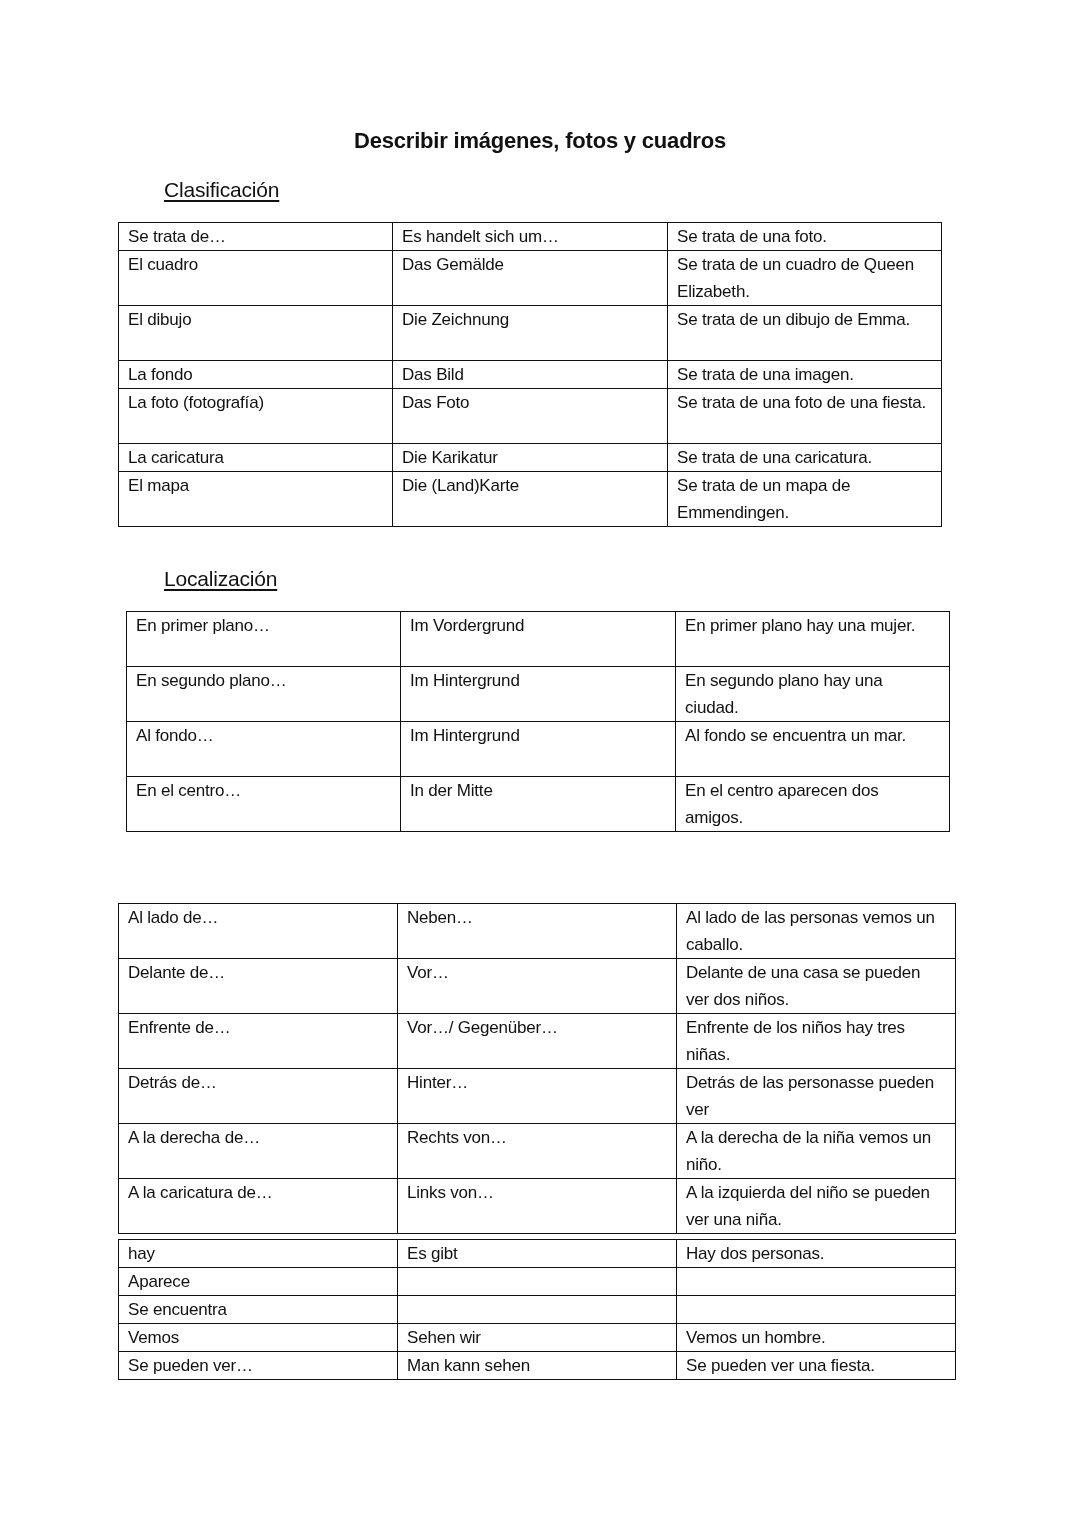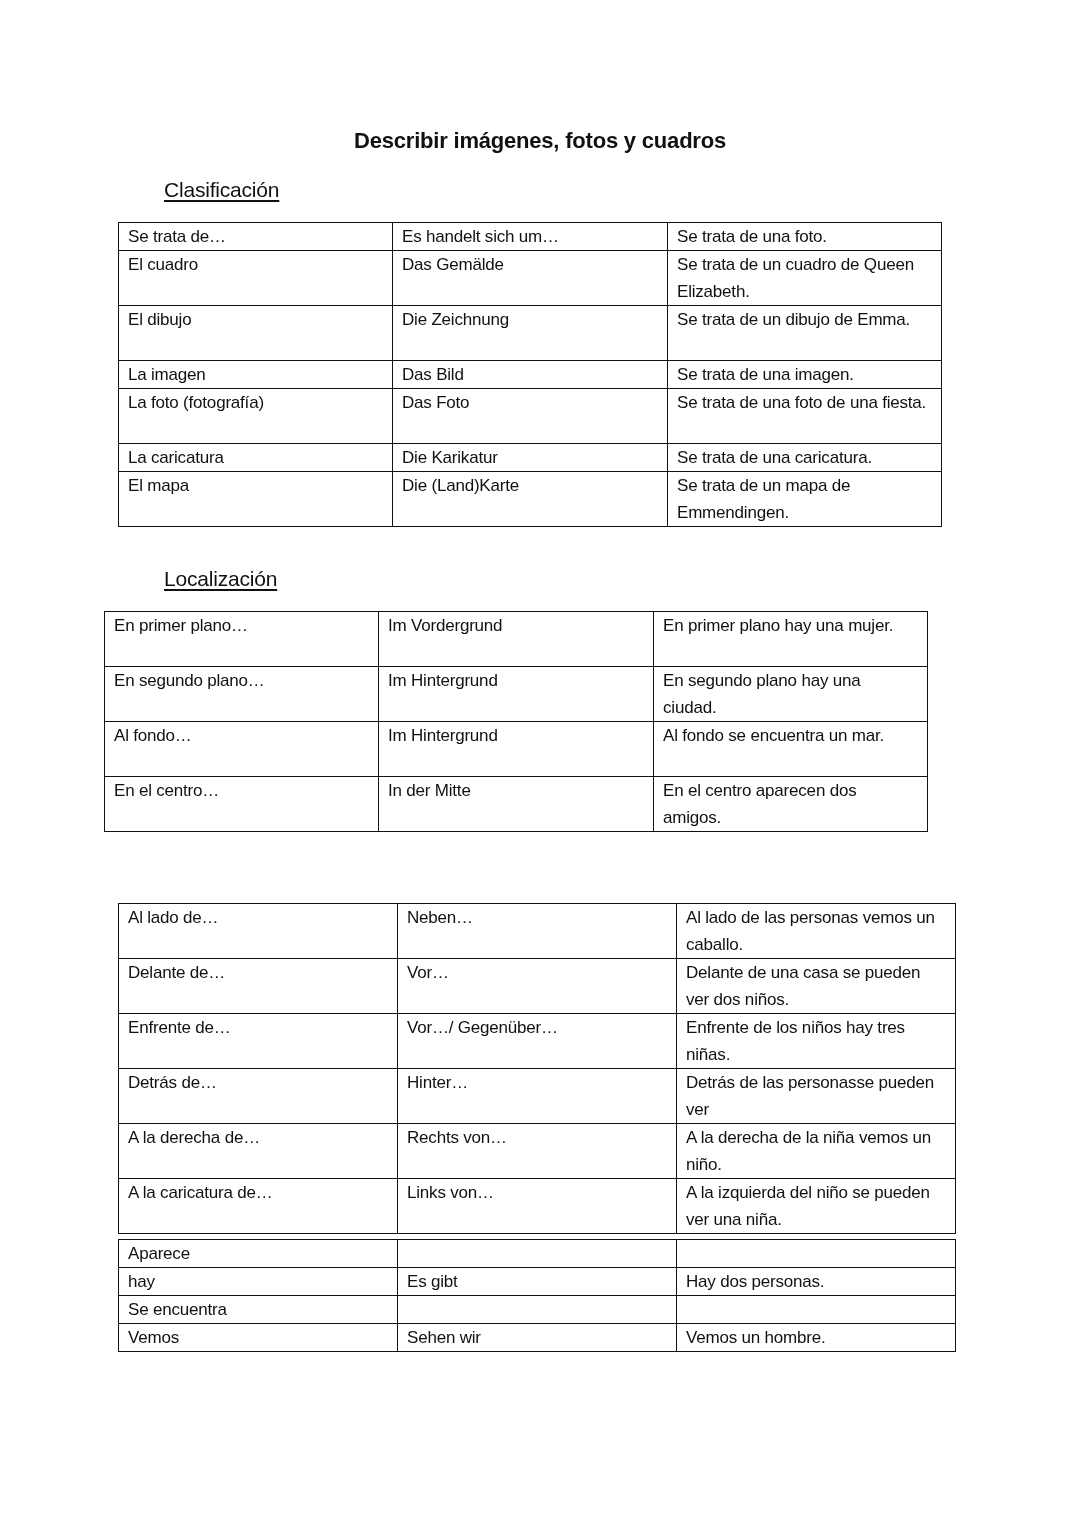--- a/index.html
+++ b/index.html
@@ -49,21 +49,21 @@
       <td>El cuadro</td>
       <td>Das Gemälde</td>
       <td>Se trata de un cuadro de Queen Elizabeth.</td>
     </tr>
     <tr class="two-line">
       <td>El dibujo</td>
       <td>Die Zeichnung</td>
       <td>Se trata de un dibujo de Emma.</td>
     </tr>
     <tr class="one-line">
-      <td>La imagen</td>
+      <td>La fondo</td>
       <td>Das Bild</td>
       <td>Se trata de una imagen.</td>
     </tr>
     <tr class="two-line">
       <td>La foto (fotografía)</td>
       <td>Das Foto</td>
       <td>Se trata de una foto de una fiesta.</td>
     </tr>
     <tr class="one-line">
       <td>La caricatura</td>
@@ -72,21 +72,21 @@
     </tr>
     <tr class="two-line">
       <td>El mapa</td>
       <td>Die (Land)Karte</td>
       <td>Se trata de un mapa de Emmendingen.</td>
     </tr>
   </tbody>
 </table>
 
 <div class="section-heading" style="top:567px;">Localización</div>
-<table class="vocab" style="left:104px; top:611px; width:823px;">
+<table class="vocab" style="left:126px; top:611px; width:823px;">
   <colgroup>
       <col style="width:274px">
       <col style="width:275px">
       <col style="width:274px">
     </colgroup>
   <tbody>
     <tr class="two-line">
       <td>En primer plano…</td>
       <td>Im Vordergrund</td>
       <td>En primer plano hay una mujer.</td>
@@ -150,33 +150,38 @@
 </table>
 
 <table class="vocab" style="left:118px; top:1239px; width:837px;">
   <colgroup>
       <col style="width:279px">
       <col style="width:279px">
       <col style="width:279px">
     </colgroup>
   <tbody>
     <tr class="one-line">
+      <td>hay</td>
+      <td>Es gibt</td>
+      <td>Hay dos personas.</td>
+    </tr>
+    <tr class="one-line">
       <td>Aparece</td>
       <td></td>
       <td></td>
-    </tr>
-    <tr class="one-line">
-      <td>hay</td>
-      <td>Es gibt</td>
-      <td>Hay dos personas.</td>
     </tr>
     <tr class="one-line">
       <td>Se encuentra</td>
       <td></td>
       <td></td>
     </tr>
     <tr class="one-line">
       <td>Vemos</td>
       <td>Sehen wir</td>
       <td>Vemos un hombre.</td>
     </tr>
+    <tr class="one-line">
+      <td>Se pueden ver…</td>
+      <td>Man kann sehen</td>
+      <td>Se pueden ver una fiesta.</td>
+    </tr>
   </tbody>
 </table>
 
 </body></html>

